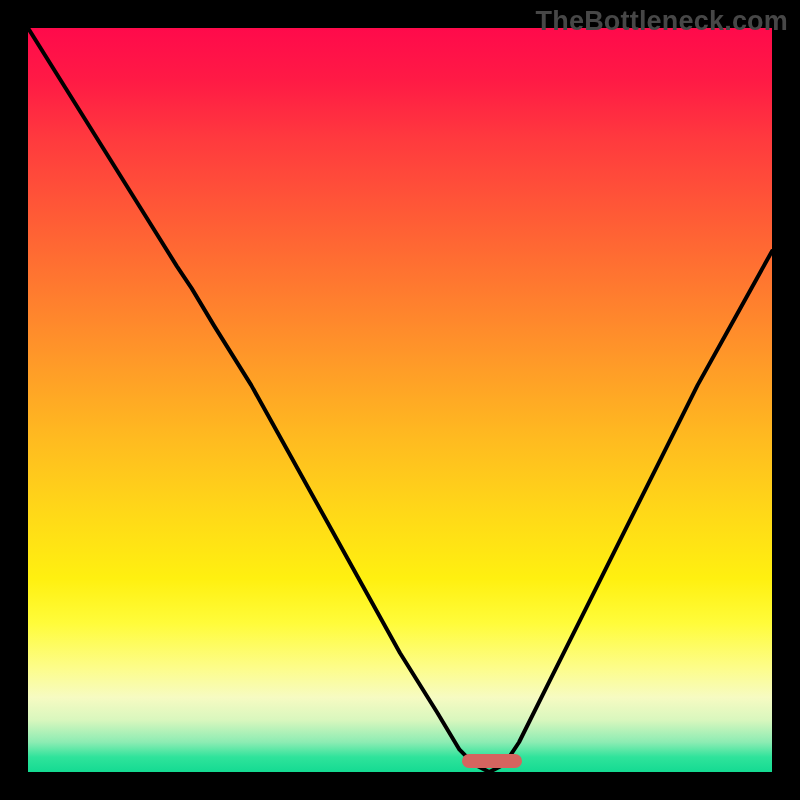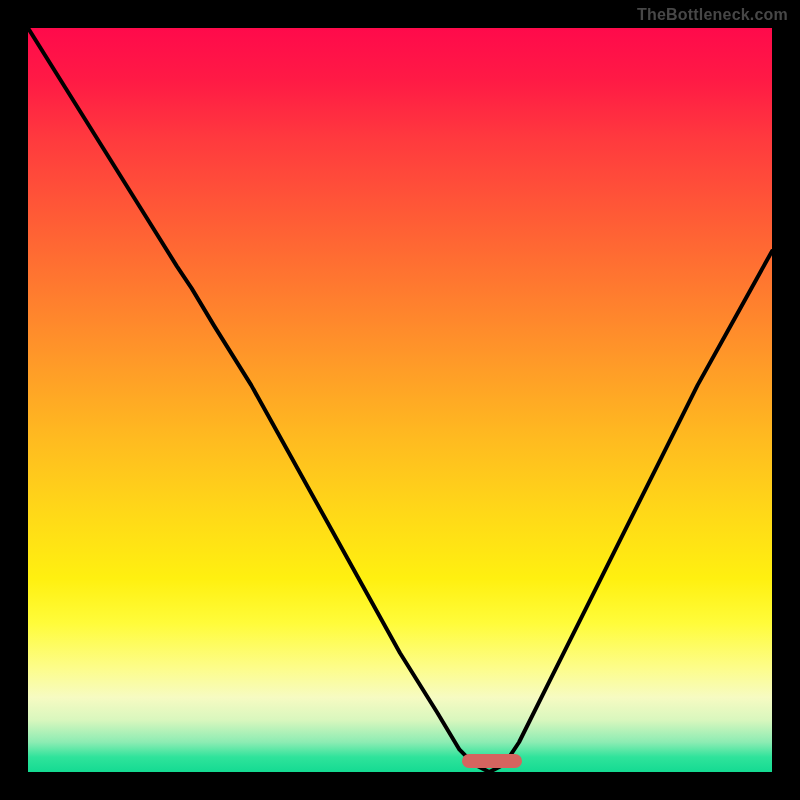--- a/index.html
+++ b/index.html
@@ -15,21 +15,21 @@
     position: relative;
     width: 800px;
     height: 800px;
     background: #000;
   }
   .watermark {
     position: absolute;
     top: 6px;
     right: 12px;
     color: #474747;
-    font-size: 16px;
+    font-size: 27px;
     font-weight: 600;
     letter-spacing: 0.2px;
     z-index: 4;
   }
   .plot {
     position: absolute;
     left: 28px;
     top: 28px;
     width: 744px;
     height: 744px;

